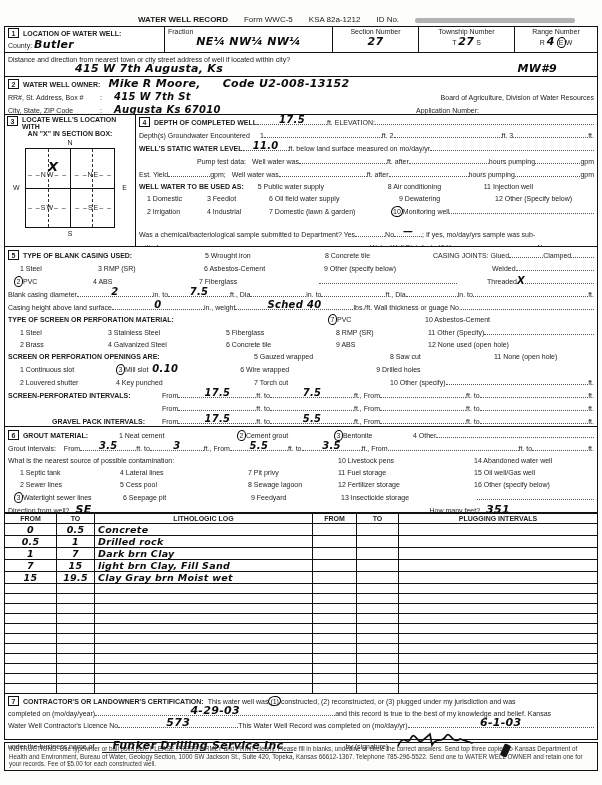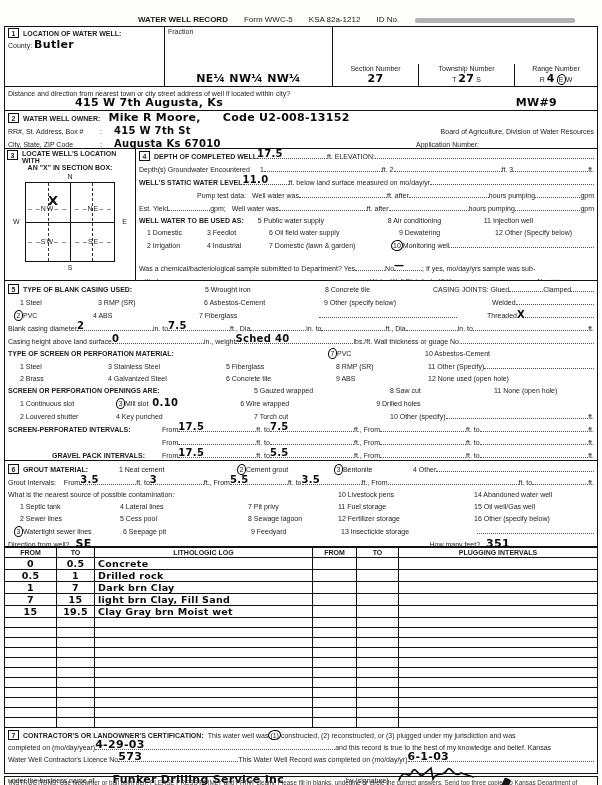--- a/index.html
+++ b/index.html
@@ -6,35 +6,35 @@
   body { background:#e8e8e8; }
   .page { width:602px; height:785px; background:#fdfdfc; font-family:"Liberation Sans",sans-serif;
           font-size:7px; color:#1c1c1c; position:relative; overflow:hidden; margin:0 auto; }
   .topline { height:27px; display:flex; align-items:flex-end; padding:12px 0 3px 138px; gap:16px; font-size:8px; }
   .topline b { font-weight:bold; }
   .idbar { width:160px; height:5px; background:#b3b3b3; border-radius:2px; align-self:flex-end; margin-bottom:1px; }
   .sec { border:1px solid #111; margin:0 4px; margin-top:-1px; background:#fff; position:relative; }
   .row { display:flex; align-items:baseline; white-space:nowrap; line-height:12px; padding:0 3px; }
   .sp { display:inline-block; }
   .grow { flex:1; }
-  .u { display:inline-block; border-bottom:1px dotted #555; height:9px; vertical-align:baseline; }
+  .u { display:inline-block; border-bottom:1px dotted #555; height:9px; text-align:center; vertical-align:baseline; }
   .u .hw { position:relative; top:-2px; }
-  .hw { font-family:"DejaVu Sans",sans-serif; font-weight:bold; font-size:10px;
+  .hw { font-family:"DejaVu Sans",sans-serif; font-style:italic; font-weight:bold; font-size:10px;
         color:#0b0b0b; letter-spacing:.3px; white-space:nowrap; }
   .hw.big { font-size:11px; }
   .secbox { display:inline-block; border:1px solid #111; font-weight:bold; padding:0 2.5px; margin-right:4px;
             line-height:9px; height:10px; }
   .b { font-weight:bold; }
   .circ { display:inline-block; border:1.4px solid #000; border-radius:50%; min-width:9px; height:11px;
           line-height:10px; text-align:center; padding:0 1px; }
   .circ.hand { border-radius:60% 50% 55% 50%; }
   .cell { border-right:1px solid #111; padding:1px 3px; }
   .cell:last-child { border-right:none; }
   .clabel { display:block; }
-  .ctr { text-align:center;margin-top:37px; }
+  .ctr { text-align:center; }
   
   .compass { position:relative; width:118px; height:98px; margin:2px auto 0 auto; font-size:7px; }
   .sq { position:absolute; left:14px; top:9px; width:90px; height:80px; border:1.5px solid #111; }
   .vmid { position:absolute; left:50%; top:0; width:0; height:100%; border-left:1.5px solid #111; }
   .hmid { position:absolute; top:50%; left:0; height:0; width:100%; border-top:1.5px solid #111; }
   .vdash { position:absolute; top:0; width:0; height:100%; border-left:1px dashed #333; }
   .qlab { position:absolute; letter-spacing:1px; color:#222; }
   .nlab { position:absolute; left:50%; transform:translateX(-50%); }
   .xmark { position:absolute; left:22px; top:10px; font-size:13px; }
   

